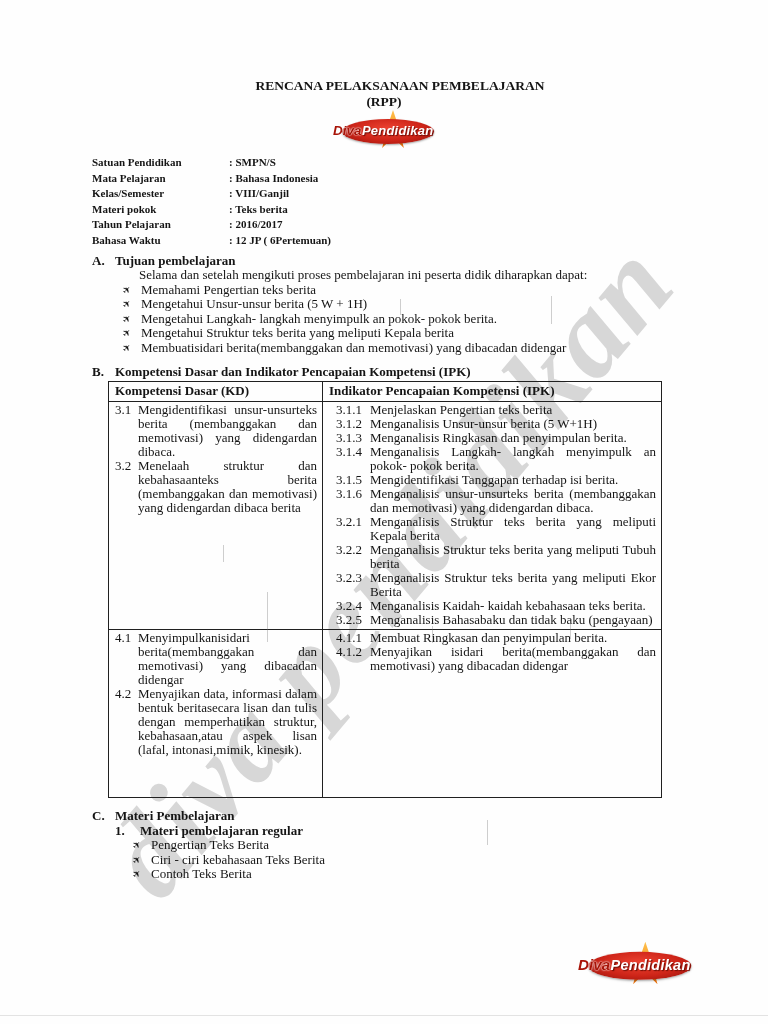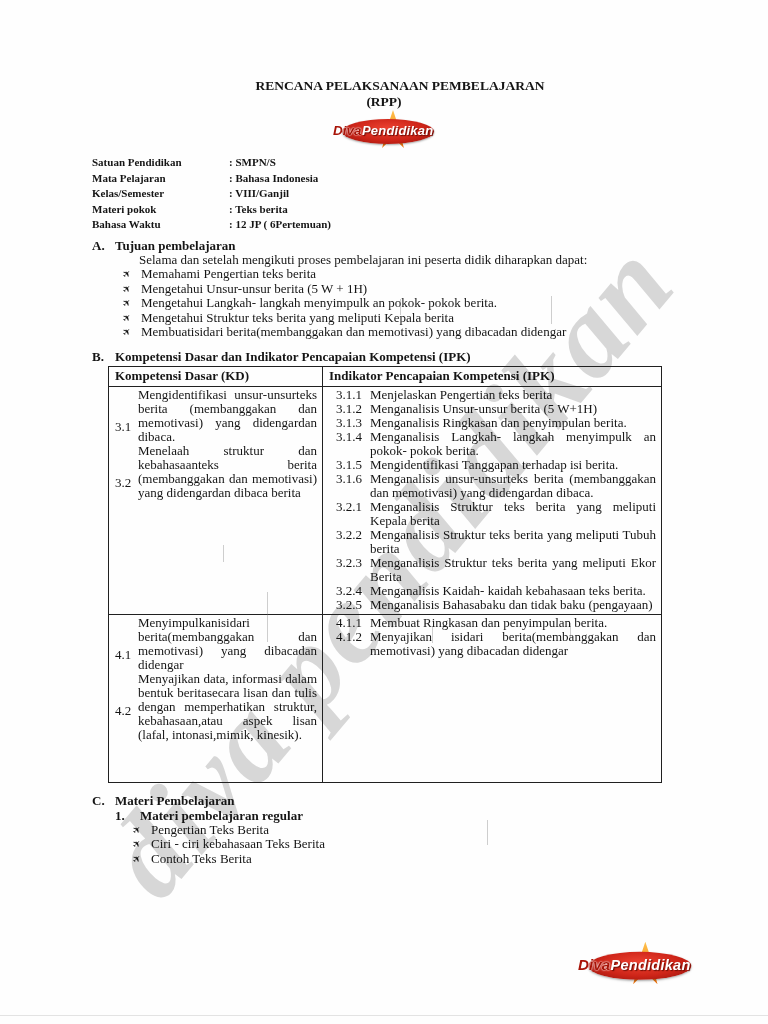--- a/index.html
+++ b/index.html
@@ -70,21 +70,21 @@
   
   .section-b { margin-top:9px; }
   table.kdtable { border-collapse:collapse; table-layout:fixed; width:553px; margin:2px 0 0 16px; font-size:13px;border-radius:25px; }
   table.kdtable th, table.kdtable td { border:1.4px solid #202020; vertical-align:top; padding:1px 5px 2px 5px; }
   table.kdtable th { text-align:left; font-size:13px; line-height:16px; padding-left:6px; font-weight:bold; }
   col.kd-col { width:214px; }
   col.ipk-col { width:339px; }
   tr.row2 { height:168px; }
   .hang { position:relative; text-align:justify; line-height:14px; }
   .kd-cell .hang { padding-left:24px; }
-  .kd-cell .num { position:absolute; left:1px; top:0;margin-top:32px; }
+  .kd-cell .num { position:absolute; left:1px; top:0; }
   .ipk-cell .hang { padding-left:42px; }
   .ipk-cell .num { position:absolute; left:8px; top:0; }
 
   
   .section-c { margin-top:10px; }
   .sub-head { display:flex; font-weight:bold; line-height:15px; margin-left:23px; }
   .sub-num { width:25px; }
   .c-bullets { margin-left:33px; }
 
   
@@ -130,20 +130,24 @@
           <span class="meta-label">Mata Pelajaran</span>
           <span class="meta-value">: Bahasa Indonesia</span>
         </div>
       <div class="meta-row">
           <span class="meta-label">Kelas/Semester</span>
           <span class="meta-value">: VIII/Ganjil</span>
         </div>
       <div class="meta-row">
           <span class="meta-label">Materi pokok</span>
           <span class="meta-value">: Teks berita</span>
+        </div>
+      <div class="meta-row">
+          <span class="meta-label">Tahun Pelajaran</span>
+          <span class="meta-value">: 2016/2017</span>
         </div>
       <div class="meta-row">
           <span class="meta-label">Bahasa Waktu</span>
           <span class="meta-value">: 12 JP ( 6Pertemuan)</span>
         </div>
     </div>
 
     <div class="section section-a">
       <div class="sec-head">
         <span class="sec-letter">A.</span>

